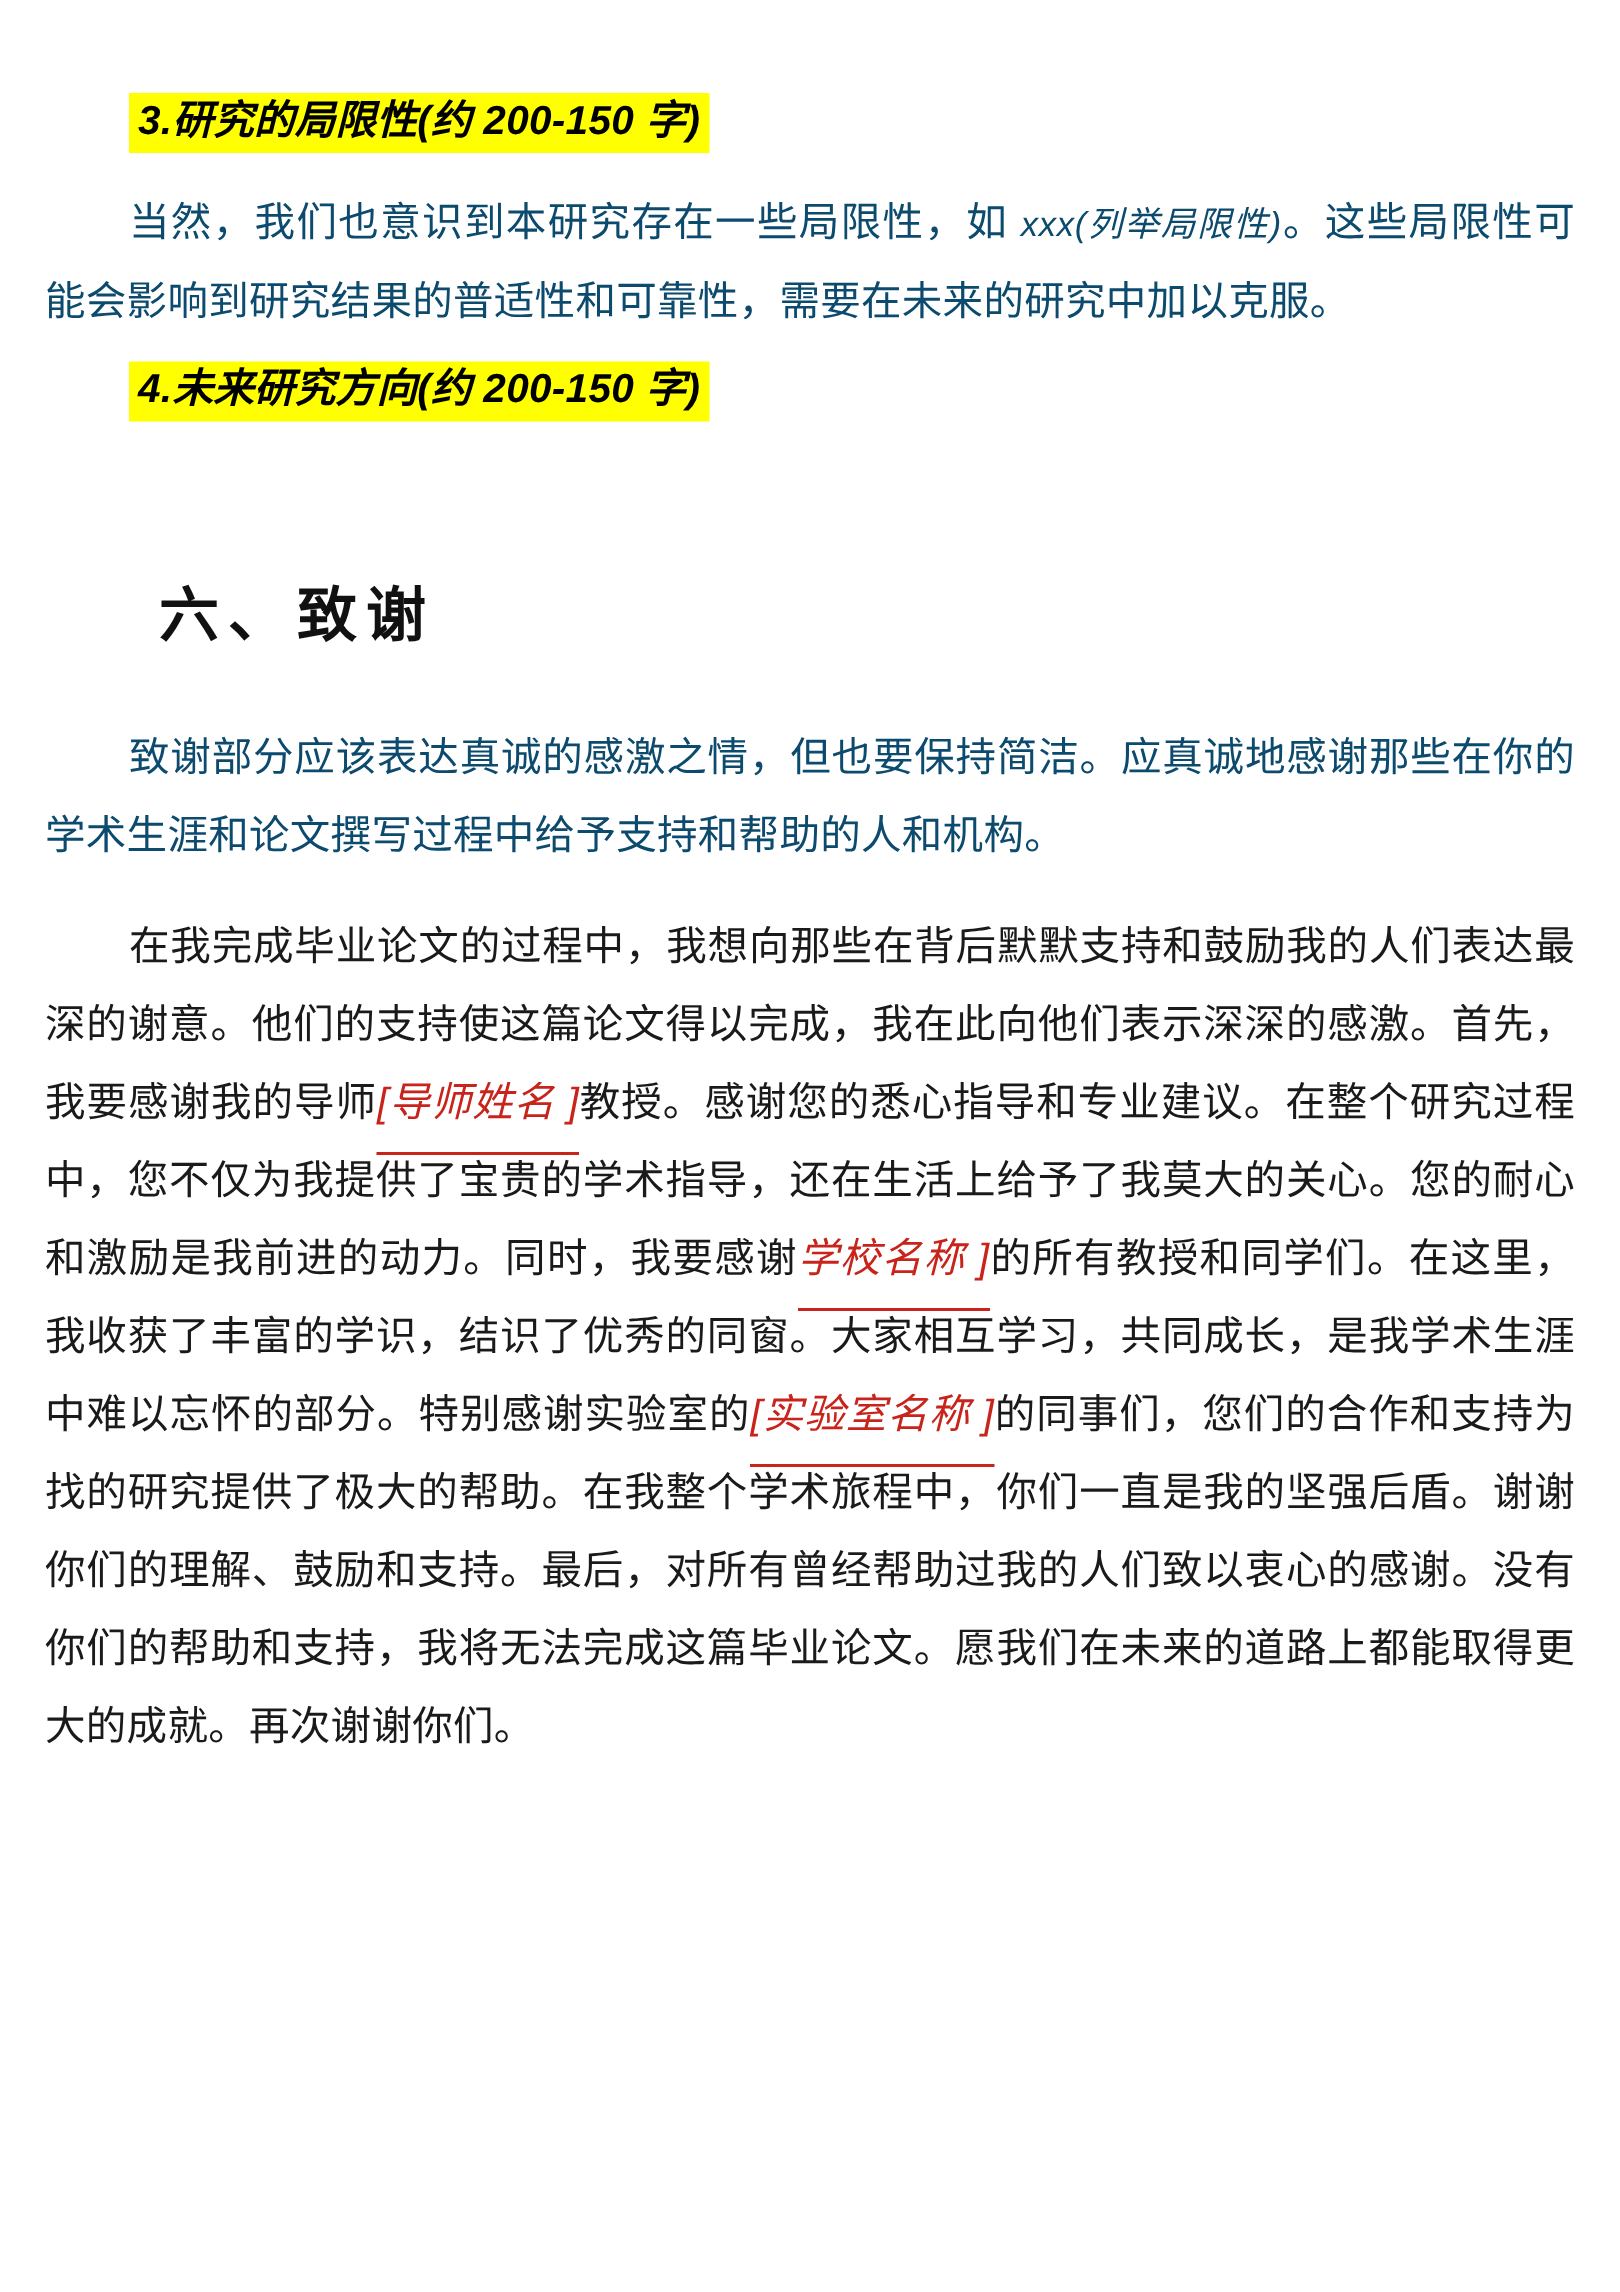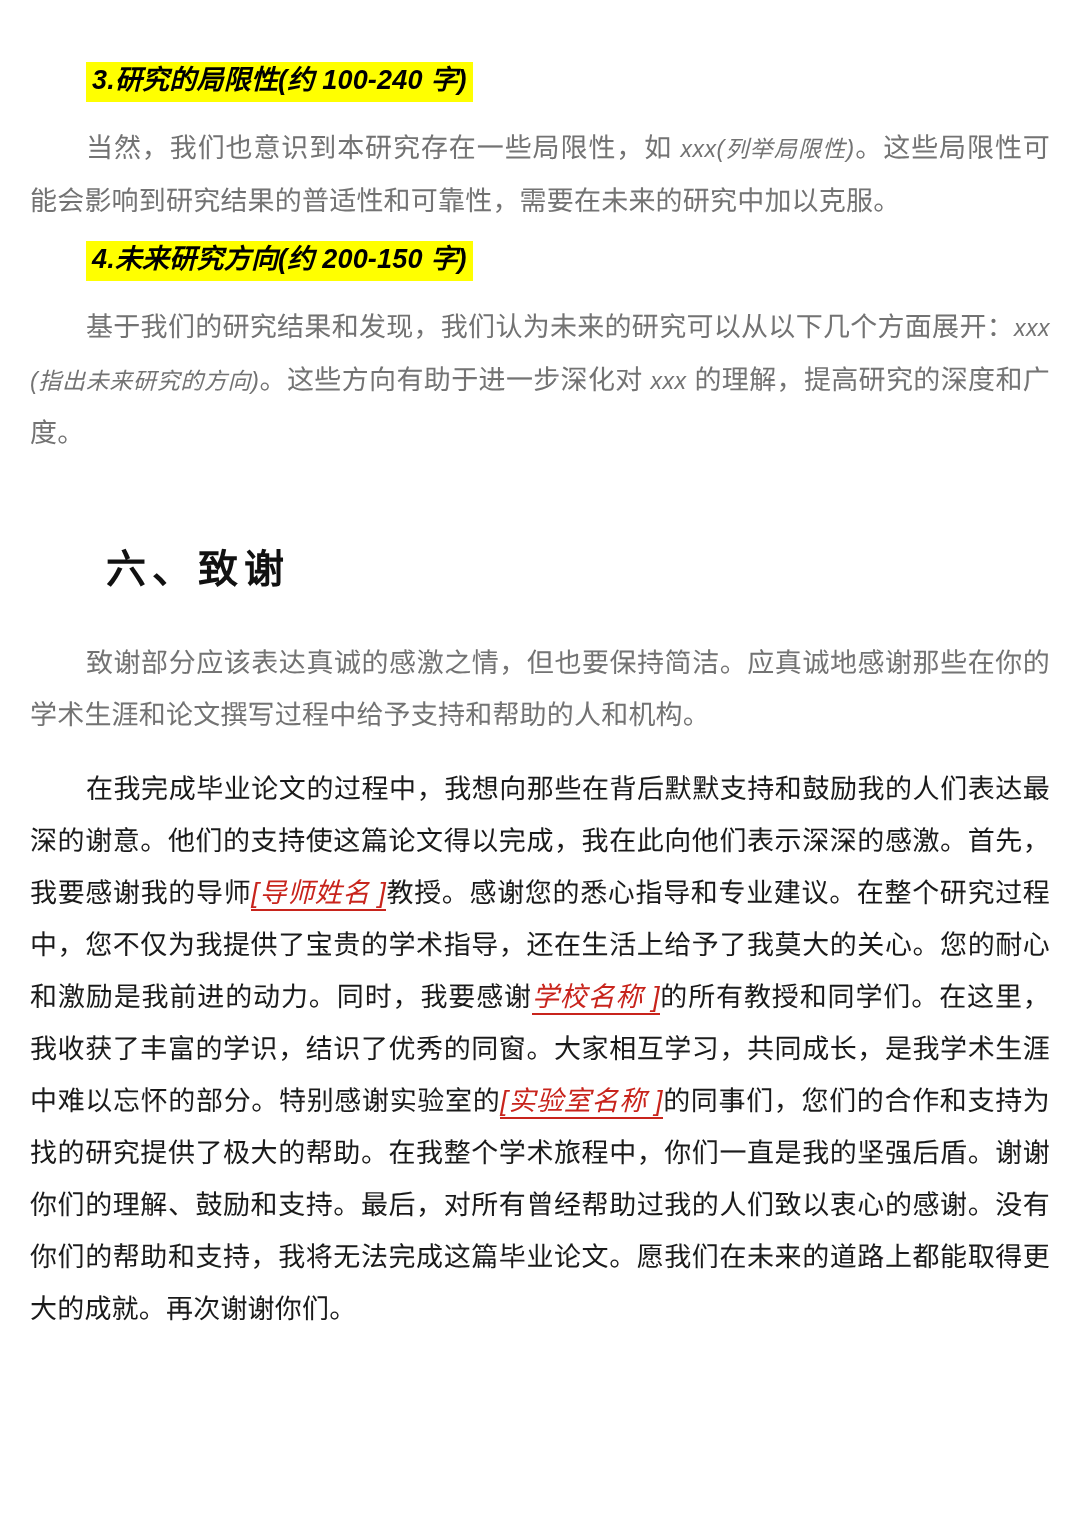--- a/index.html
+++ b/index.html
@@ -45,37 +45,37 @@
     margin: 0;
     font-size: 27px;
     line-height: 52px;
     text-align: justify;
     text-justify: inter-ideograph;
     text-indent: 56px;
     letter-spacing: 0.2px;
     word-break: break-all;
   }
   .para.red {
-    color: #737373;
+    color: #0c4a6e;
   }
   .para.black {
     color: #1a1a1a;
   }
   .para .xxx {
     font-style: italic;
     font-size: 23px;
     letter-spacing: 0.5px;
   }
 
   
   .ph {
     color: #c8241c;
     border-bottom: 2px solid #c8241c;
     font-style: italic;
-    padding-bottom: 1px;
+    padding-bottom: 18px;
   }
 
   
   .sec-heading {
     margin: 0;
     padding-left: 76px;
     color: #111111;
     font-weight: bold;
     font-size: 40px;
     line-height: 1.2;
@@ -88,36 +88,35 @@
   .sp-c { height: 86px; }
   .sp-d { height: 44px; }
   .sp-e { height: 22px; }
 </style>
 </head>
 <body>
 
 <div class="page">
 
   <div>
-    <span class="hl-heading">3.研究的局限性(约 100-240 字)</span>
+    <span class="hl-heading">3.研究的局限性(约 200-150 字)</span>
   </div>
 
   <div class="sp-a"></div>
 
   <p class="para red"><span>当然，我们也意识到本研究存在一些局限性，如 </span><span class="xxx">xxx(列举局限性)</span><span>。这些局限性可能会影响到研究结果的普适性和可靠性，需要在未来的研究中加以克服。</span></p>
 
   <div class="sp-b"></div>
 
   <div>
     <span class="hl-heading">4.未来研究方向(约 200-150 字)</span>
   </div>
 
   <div class="sp-a"></div>
 
-  <p class="para red"><span>基于我们的研究结果和发现，我们认为未来的研究可以从以下几个方面展开：</span><span class="xxx">xxx(指出未来研究的方向)</span><span>。这些方向有助于进一步深化对 </span><span class="xxx">xxx</span><span> 的理解，提高研究的深度和广度。</span></p>
 
   <div class="sp-c"></div>
 
   <h1 class="sec-heading">六、致谢</h1>
 
   <div class="sp-d"></div>
 
   <p class="para red">致谢部分应该表达真诚的感激之情，但也要保持简洁。应真诚地感谢那些在你的学术生涯和论文撰写过程中给予支持和帮助的人和机构。</p>
 
   <div class="sp-e"></div>

